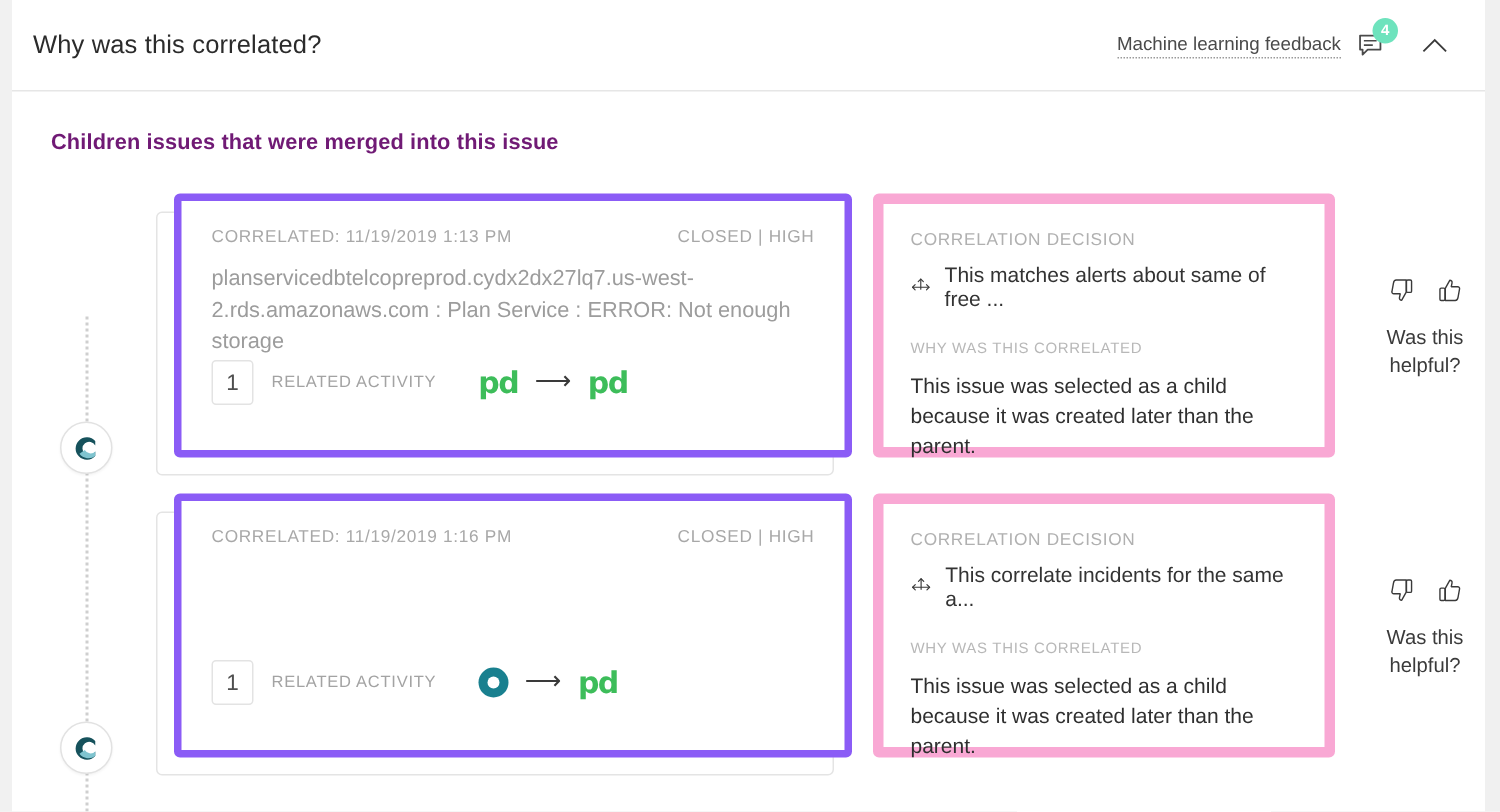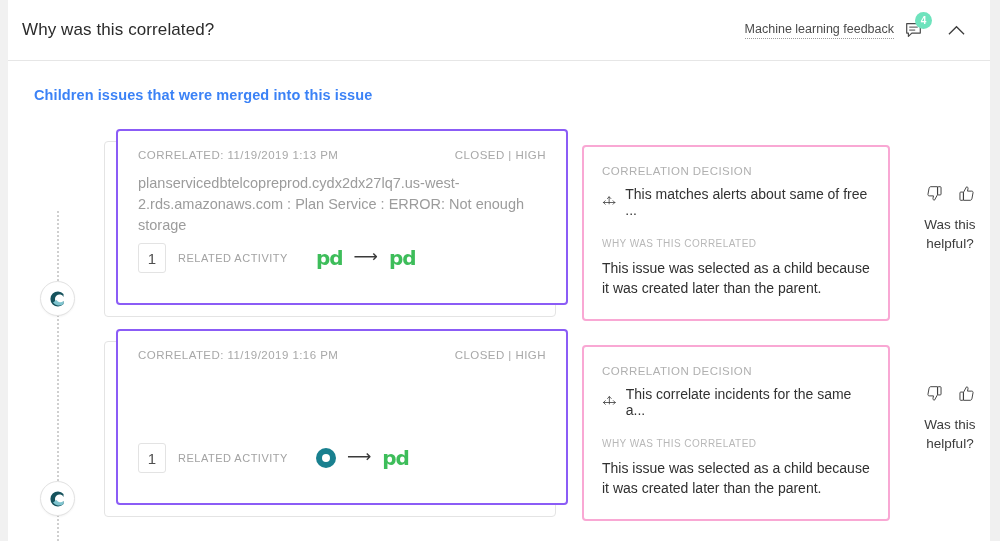--- a/index.html
+++ b/index.html
@@ -66,21 +66,21 @@
     width: 24px; height: 24px;
     display: flex; align-items: center; justify-content: center;
     cursor: pointer;
     margin-left: 12px;
   }
   
   .body-area { position: relative; padding: 0; }
   .section-title {
     font-size: 14.5px;
     font-weight: 700;
-    color: #3b82f6;
+    color: #701a75;
     padding: 26px 0 0 26px;
     letter-spacing: .1px;
   }
   
   .timeline {
     position: absolute;
     left: 32px;
     top: 150px;
     width: 36px;
     bottom: 0;
@@ -117,21 +117,21 @@
     left: 0px; top: 12px;
     width: 452px; height: 176px;
     border: 1px solid #e4e4e4;
     border-radius: 4px;
     background: #ffffff;
   }
   .left-card {
     position: absolute;
     left: 12px; top: 0;
     width: 452px; height: 176px;
-    border: 2px solid #8b5cf6;
+    border: 5px solid #8b5cf6;
     border-radius: 4px;
     background: #ffffff;
     padding: 18px 20px 0 20px;
   }
   .lc-meta {
     display: flex; align-items: baseline;
     font-size: 11.5px;
     letter-spacing: .45px;
     color: #a8a8a8;
   }
@@ -183,23 +183,23 @@
   .ring-logo {
     width: 20px; height: 20px; border-radius: 50%;
     background: #19808f;
     display:flex; align-items:center; justify-content:center;
   }
   .ring-logo i { display:block; width: 8px; height: 8px; border-radius:50%; background:#ffffff; }
 
   
   .right-card {
     position: absolute;
-    left: 478px; top: 16px;
+    left: 478px; top: 0;
     width: 308px; height: 176px;
-    border: 2px solid #f9a8d4;
+    border: 7px solid #f9a8d4;
     border-radius: 4px;
     background: #ffffff;
     padding: 18px 18px 0 18px;
   }
   .rc-label {
     font-size: 11.5px;
     letter-spacing: .45px;
     color: #b0b0b0;
   }
   .rc-decision {

